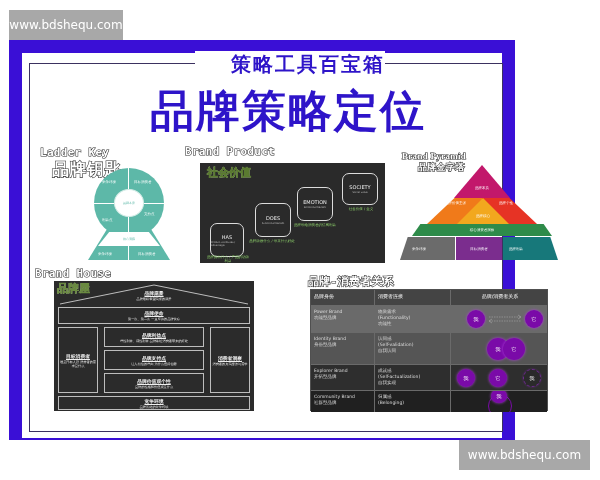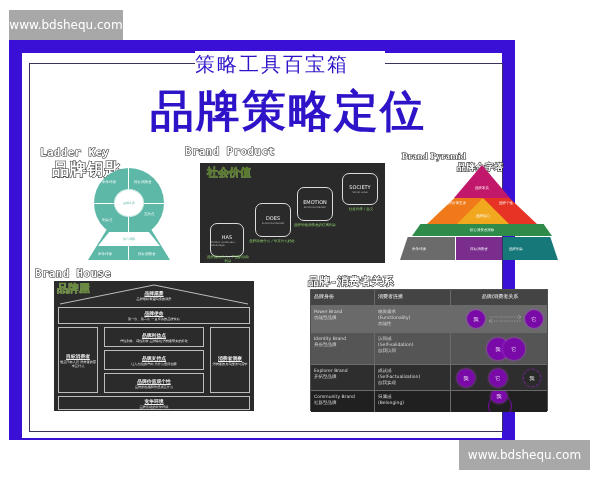--- a/index.html
+++ b/index.html
@@ -4,21 +4,21 @@
 <style>
   * { box-sizing: border-box; margin: 0; padding: 0; }
   html, body { width: 600px; height: 480px; background: #ffffff; overflow: hidden; position: relative; font-family: "DejaVu Sans", sans-serif; }
 
   .watermark { position: absolute; background: #a8a8a8; color: #ffffff; font-family: "DejaVu Sans", sans-serif; font-size: 12px; display: flex; align-items: center; justify-content: center; z-index: 5; }
   .wm-top { left: 9px; top: 10px; width: 114px; height: 30px; }
   .wm-bottom { left: 459px; top: 440px; width: 131px; height: 30px; }
   .outer { position: absolute; left: 9px; top: 40px; width: 506px; height: 400px; background: #3a0fd6; }
   .inner { position: absolute; left: 22px; top: 53px; width: 480px; height: 385px; background: #ffffff; }
   .inner-border { position: absolute; left: 29px; top: 63px; width: 474px; height: 369px; border: 1.5px solid #3b3160; }
-  .subtitle { position: absolute; left: 195px; top: 51px; width: 190px; text-align: left; color: #2e14c9; font-weight: normal; font-size: 20px; letter-spacing: 2px; background: #fff; }
+  .subtitle { position: absolute; left: 195px; top: 51px; width: 190px; text-align: right; color: #2e14c9; font-weight: bold; font-size: 20px; letter-spacing: 2px; background: #fff; }
   .main-title { position: absolute; left: 150px; top: 82px; width: 300px; text-align: left; color: #2e14c9; font-weight: bold; font-size: 44px; letter-spacing: 2px; }
 
   .pixel-label { position: absolute; font-weight: bold; color: #ffffff; font-size: 11px; -webkit-text-stroke: 1.1px #2a2a2a; paint-order: stroke fill; letter-spacing: 0.3px; font-family: "DejaVu Sans Mono", monospace; }
   .pixel-sub { font-size: 17px; }
 
   
   .bk { position: absolute; left: 88px; top: 168px; width: 80px; height: 95px; }
   .bk-wheel { position: absolute; left: 6px; top: 0; width: 70px; height: 70px; border-radius: 50%; background: #5db8a8; }
   .bk-hub { position: absolute; left: 26px; top: 21px; width: 30px; height: 28px; border-radius: 50%; background: #fff; border: 1px solid #d4ece6; font-size: 3px; color: #5db8a8; display:flex; align-items:center; justify-content:center; text-align:center; }
   .bk-line-v { position: absolute; left: 40px; top: 0; width: 1px; height: 70px; background: #fff; }
@@ -109,21 +109,21 @@
   <div class="bl-caption" style="left:92px;top:60px;width:46px;">品牌带给消费者的情感利益</div>
 
   <div class="bl-step" style="left:142px;top:10px;width:36px;height:32px;">
     <span>SOCIETY</span>
     <span class="small">Social value</span>
   </div>
   <div class="bl-caption" style="left:140px;top:44px;width:42px;">社会价值 / 意义</div>
 </div>
 
 <div class="pixel-label" style="left:402px;top:151px;font-size:9px;font-family:Liberation Serif, serif;">Brand Pyramid</div>
-<div class="pixel-label" style="left:418px;top:161px;font-size:9px;margin-left:39px;">品牌金字塔</div>
+<div class="pixel-label" style="left:418px;top:161px;font-size:9px;">品牌金字塔</div>
 <div class="bp">
 
   <div class="bp-layer" style="left:54px;top:5px;width:56px;height:33px;background:#c2186b;clip-path:polygon(50% 0,100% 100%,0 100%);padding-top:12px;">品牌本质</div>
 
   <div class="bp-layer" style="left:27px;top:38px;width:55px;height:26px;background:#f07a1a;clip-path:polygon(50% 0,100% 0,100% 100%,0 100%);justify-content:flex-start;padding-left:18px;align-items:flex-start;padding-top:3px;">品牌价值主张</div>
   <div class="bp-layer" style="left:82px;top:38px;width:55px;height:26px;background:#e63325;clip-path:polygon(0 0,50% 0,100% 100%,0 100%);justify-content:flex-end;padding-right:24px;align-items:flex-start;padding-top:3px;">品牌个性</div>
   <div class="bp-layer" style="left:57px;top:38px;width:52px;height:26px;background:#f2a81e;clip-path:polygon(50% 0,100% 100%,0 100%);padding-top:10px;">品牌核心</div>
 
   <div class="bp-layer" style="left:12px;top:64px;width:140px;height:12px;background:#2e8b4a;clip-path:polygon(6% 0,94% 0,100% 100%,0 100%);">核心消费者洞察</div>
 

